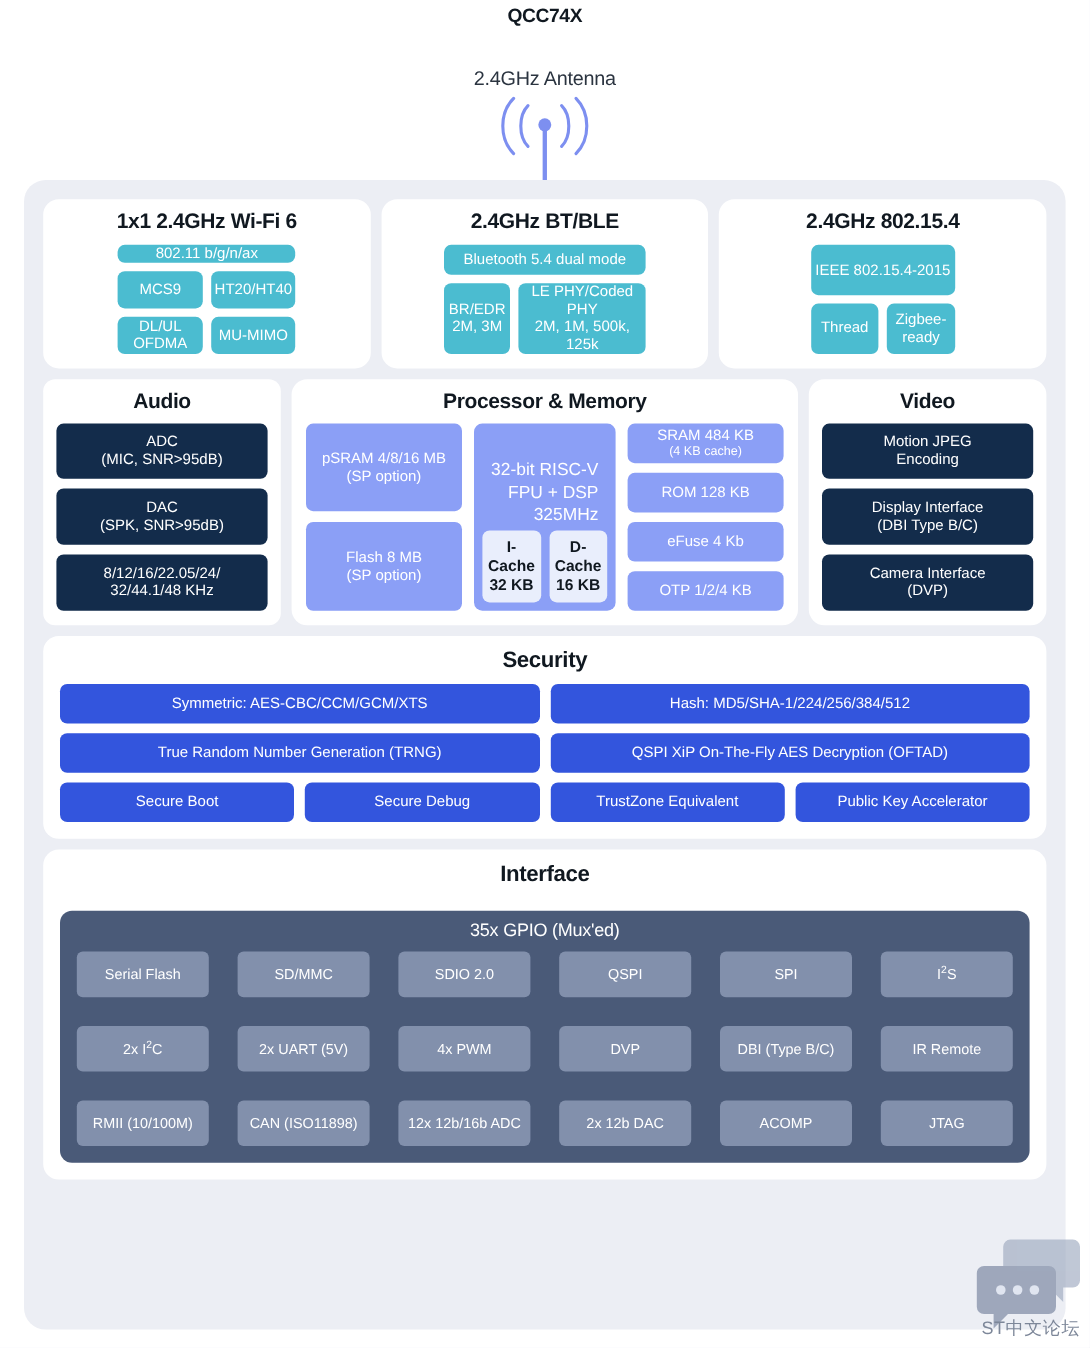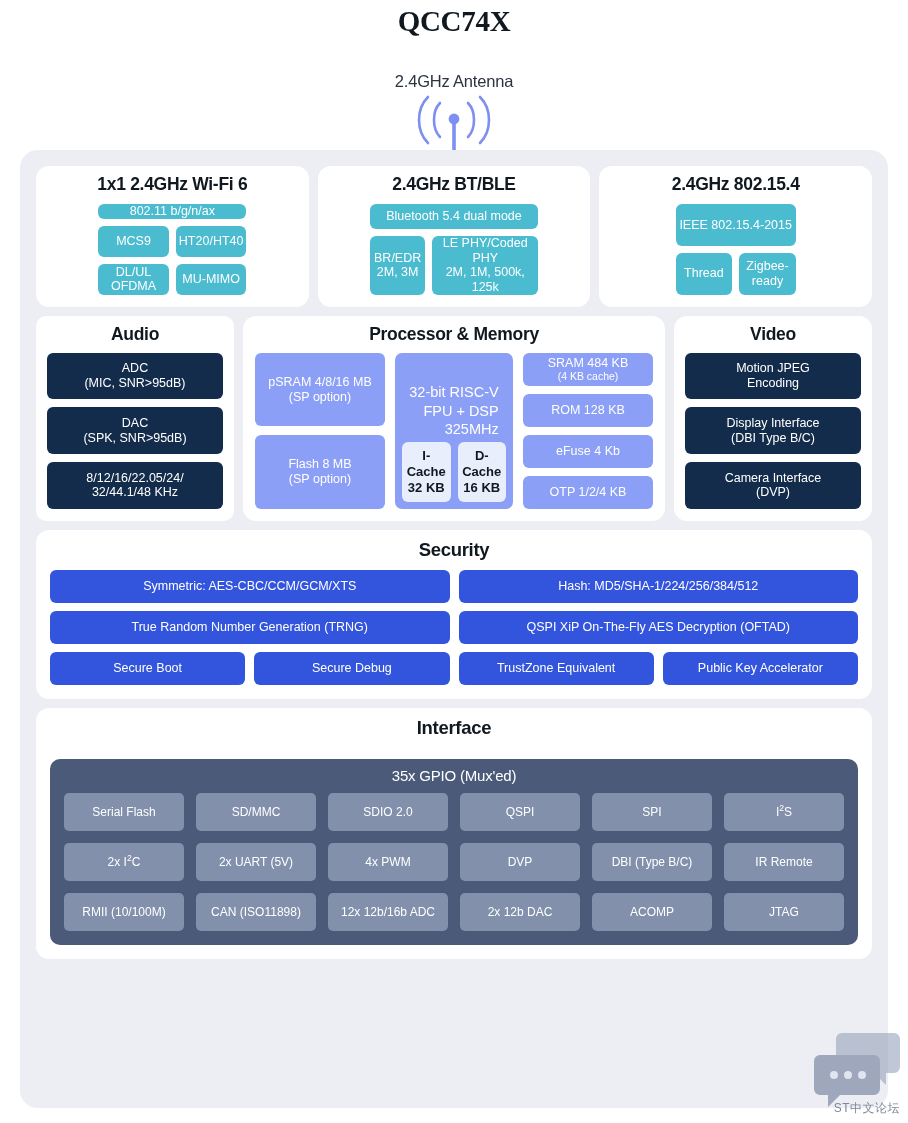--- a/index.html
+++ b/index.html
@@ -7,26 +7,25 @@
     width: 908px; height: 1123px;
     background: #ffffff;
     font-family: "Liberation Sans", sans-serif;
     -webkit-font-smoothing: antialiased;
   }
   .page { position: relative; width: 908px; height: 1123px; overflow: hidden; }
 
   
   .chip-title {
     text-align: center;
-    font-size: 29px;
+    font-size: 16px;
     font-weight: 700;
     letter-spacing: -0.3px;
     color: #101820;
     padding-top: 5px;
-    font-family: Liberation Serif, serif;
   }
   .antenna-zone { text-align: center; margin-top: 34px; }
   .antenna-label {
     font-size: 16.5px;
     color: #2b3440;
     letter-spacing: -0.2px;
   }
   .antenna-icon { margin-top: 4px; height: 78px; }
 
   
@@ -146,21 +145,21 @@
     text-align: center;
     color: #ffffff;
     font-size: 15px;
     font-weight: 500;
     margin-bottom: 9px;
     letter-spacing: -0.2px;
   }
   .gpio-grid {
     display: grid;
     grid-template-columns: repeat(6, 1fr);
-    gap: 12px;
+    gap: 24px;
   }
   .gpio-cell {
     background: #8290ac;
     border-radius: 5px;
     height: 38px;
     display: flex; align-items: center; justify-content: center;
     color: #ffffff;
     font-size: 12px;
     font-weight: 500;
     text-align: center;
@@ -171,21 +170,21 @@
   .watermark {
     position: absolute;
     right: 6px; bottom: 4px;
     width: 112px; height: 100px;
     pointer-events: none;
     opacity: 0.62;
   }
   .wm-text {
     position: absolute;
     right: 8px; bottom: 6px;
-    font-size: 12px;
+    font-size: 15px;
     color: #7d8799;
     letter-spacing: 0.5px;
     white-space: nowrap;
   }
 </style>
 </head>
 <body>
 
 <div class="page">
 

